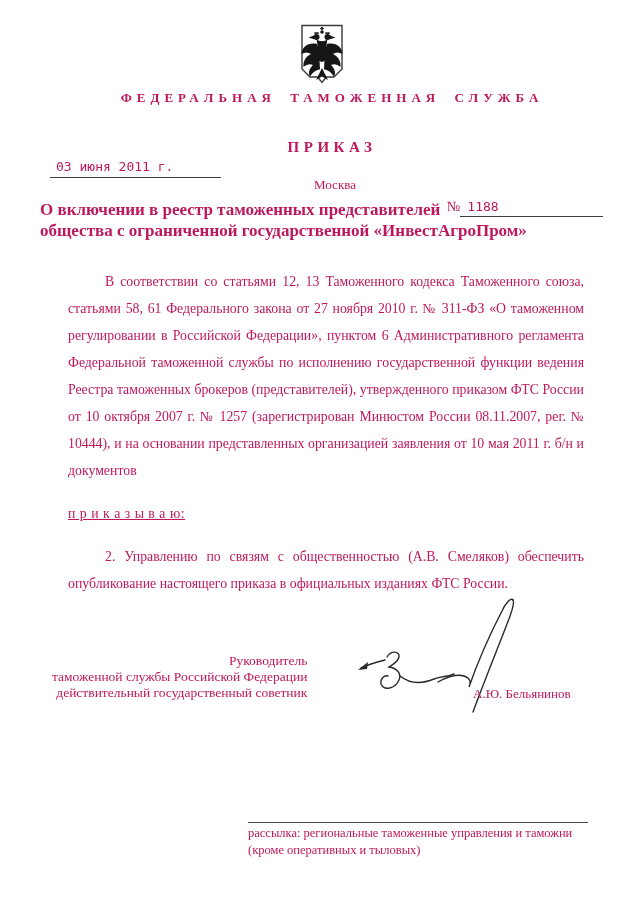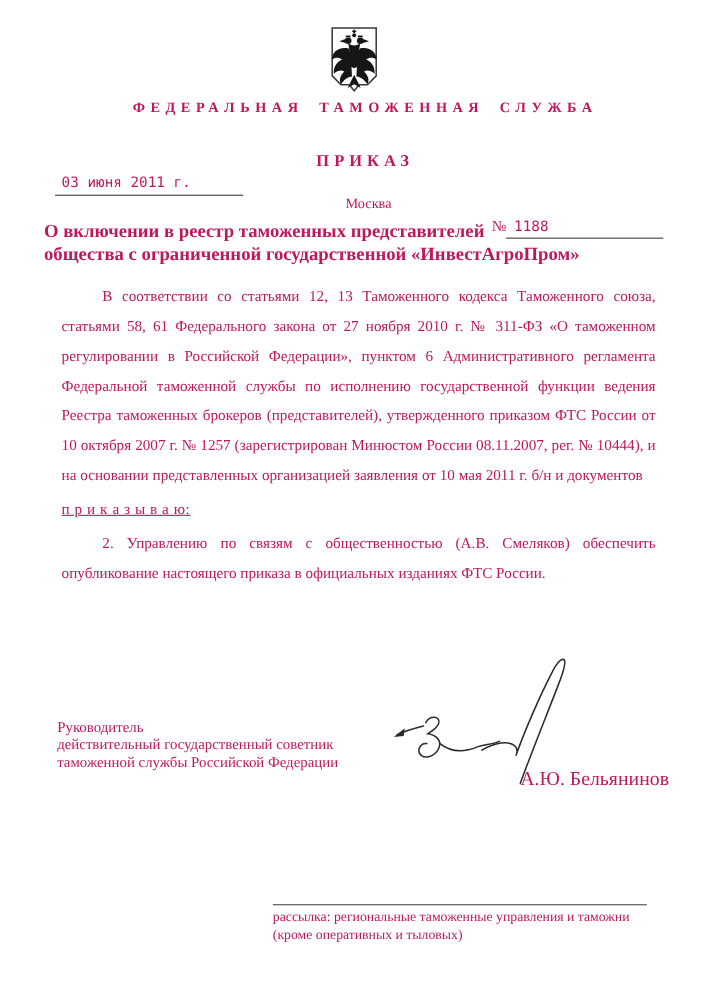--- a/index.html
+++ b/index.html
@@ -43,28 +43,28 @@
     text-align:center;font-size:13px;
   }
   .doc-title{
     position:absolute;left:40px;top:199px;width:565px;
     text-align:left;font-weight:bold;font-size:17px;line-height:21px;
   }
   .body-text{
     position:absolute;left:52px;top:252px;width:548px;
     font-size:13.8px;line-height:27px;text-align:justify;
   }
-  .body-text p{margin:4px;text-indent:37px;}
+  .body-text p{margin:16px;text-indent:37px;}
   .body-text p.decree{text-indent:0;letter-spacing:0.5px;text-decoration:underline;}
   .sig-pos{
     position:absolute;left:52px;top:653px;
-    font-size:13.5px;line-height:16px;
+    font-size:13.5px;line-height:16px;text-align:right;
   }
   .sig-scribble{position:absolute;left:358px;top:590px;width:180px;height:125px;}
-  .sig-name{position:absolute;left:473px;top:686px;font-size:18px;white-space:nowrap;margin-top:12px;}
+  .sig-name{position:absolute;left:473px;top:686px;font-size:13px;white-space:nowrap;}
   .footer{
     position:absolute;left:248px;top:822px;width:340px;
     border-top:1.5px solid #4a4a4a;
     font-size:12.5px;line-height:16.5px;padding-top:2px;
   }
   .footer .f2{text-align:left;}
 </style>
 </head>
 <body>
 
@@ -108,22 +108,22 @@
   </div>
 
   <div class="body-text">
     <p>В соответствии со статьями 12, 13 Таможенного кодекса Таможенного союза, статьями 58, 61 Федерального закона от 27 ноября 2010 г. № 311-ФЗ «О таможенном регулировании в Российской Федерации», пунктом 6 Административного регламента Федеральной таможенной службы по исполнению государственной функции ведения Реестра таможенных брокеров (представителей), утвержденного приказом ФТС России от 10 октября 2007 г. № 1257 (зарегистрирован Минюстом России 08.11.2007, рег. № 10444), и на основании представленных организацией заявления от 10 мая 2011 г. б/н и документов</p>
     <p class="decree">п р и к а з ы в а ю:</p>
     <p>2. Управлению по связям с общественностью (А.В. Смеляков) обеспечить опубликование настоящего приказа в официальных изданиях ФТС России.</p>
   </div>
 
   <div class="sig-pos">
     <div>Руководитель</div>
+    <div>таможенной службы Российской Федерации</div>
     <div>действительный государственный советник</div>
-    <div>таможенной службы Российской Федерации</div>
   </div>
 
   <div class="sig-scribble">
     <svg viewBox="0 0 180 125" width="180" height="125" xmlns="http://www.w3.org/2000/svg">
       <g fill="none" stroke="#2a2a2a" stroke-width="1.4" stroke-linecap="round">
         <path d="M3,78 C11,74 19,72 27,70"></path>
         <path d="M29,67 C33,60 42,61 41,67 C40,72 34,75 31,77 C38,78 44,83 41,90 C37,99 26,101 23,94 C22,89 26,85 30,86"></path>
         <path d="M42,86 C52,94 64,94 76,89 C84,86 90,87 96,84"></path>
         <path d="M80,92 C92,85 104,83 110,88 C112,90 113,93 111,97 C118,77 132,44 144,21 C147,14 153,7 155,10"></path>
         <path d="M155,10 C157,13 153,24 149,34 C141,55 126,92 115,122"></path>

